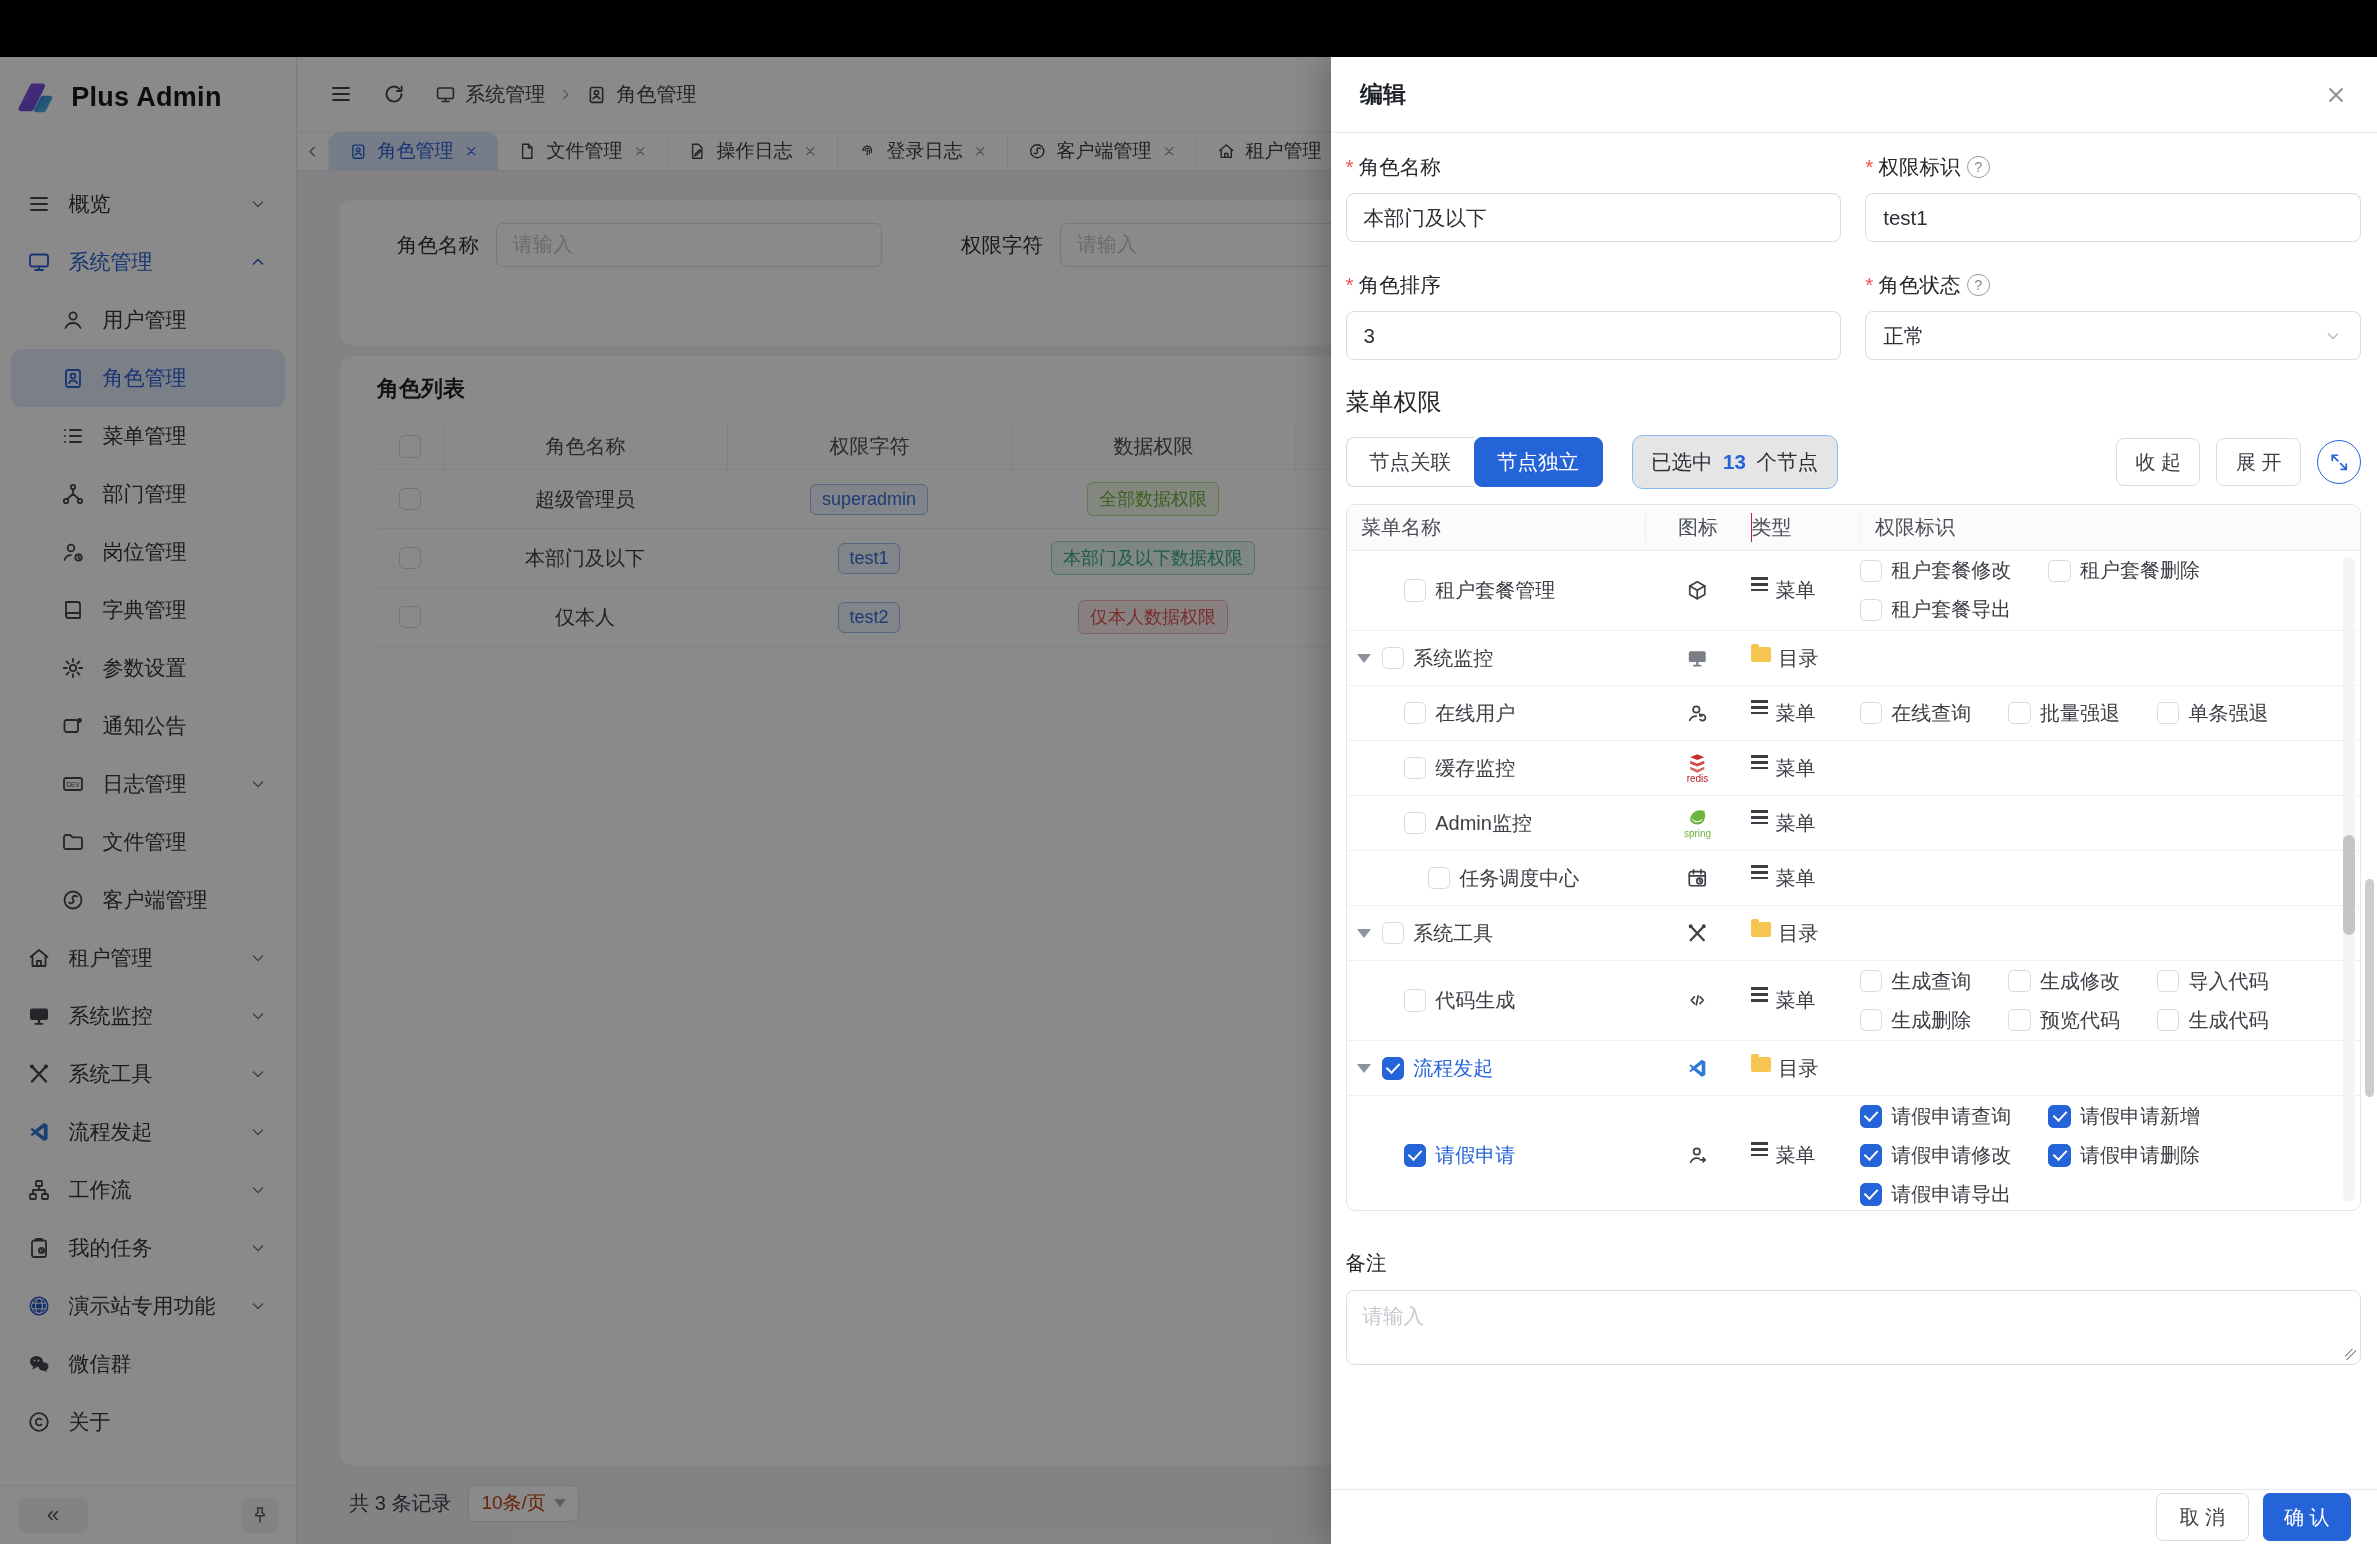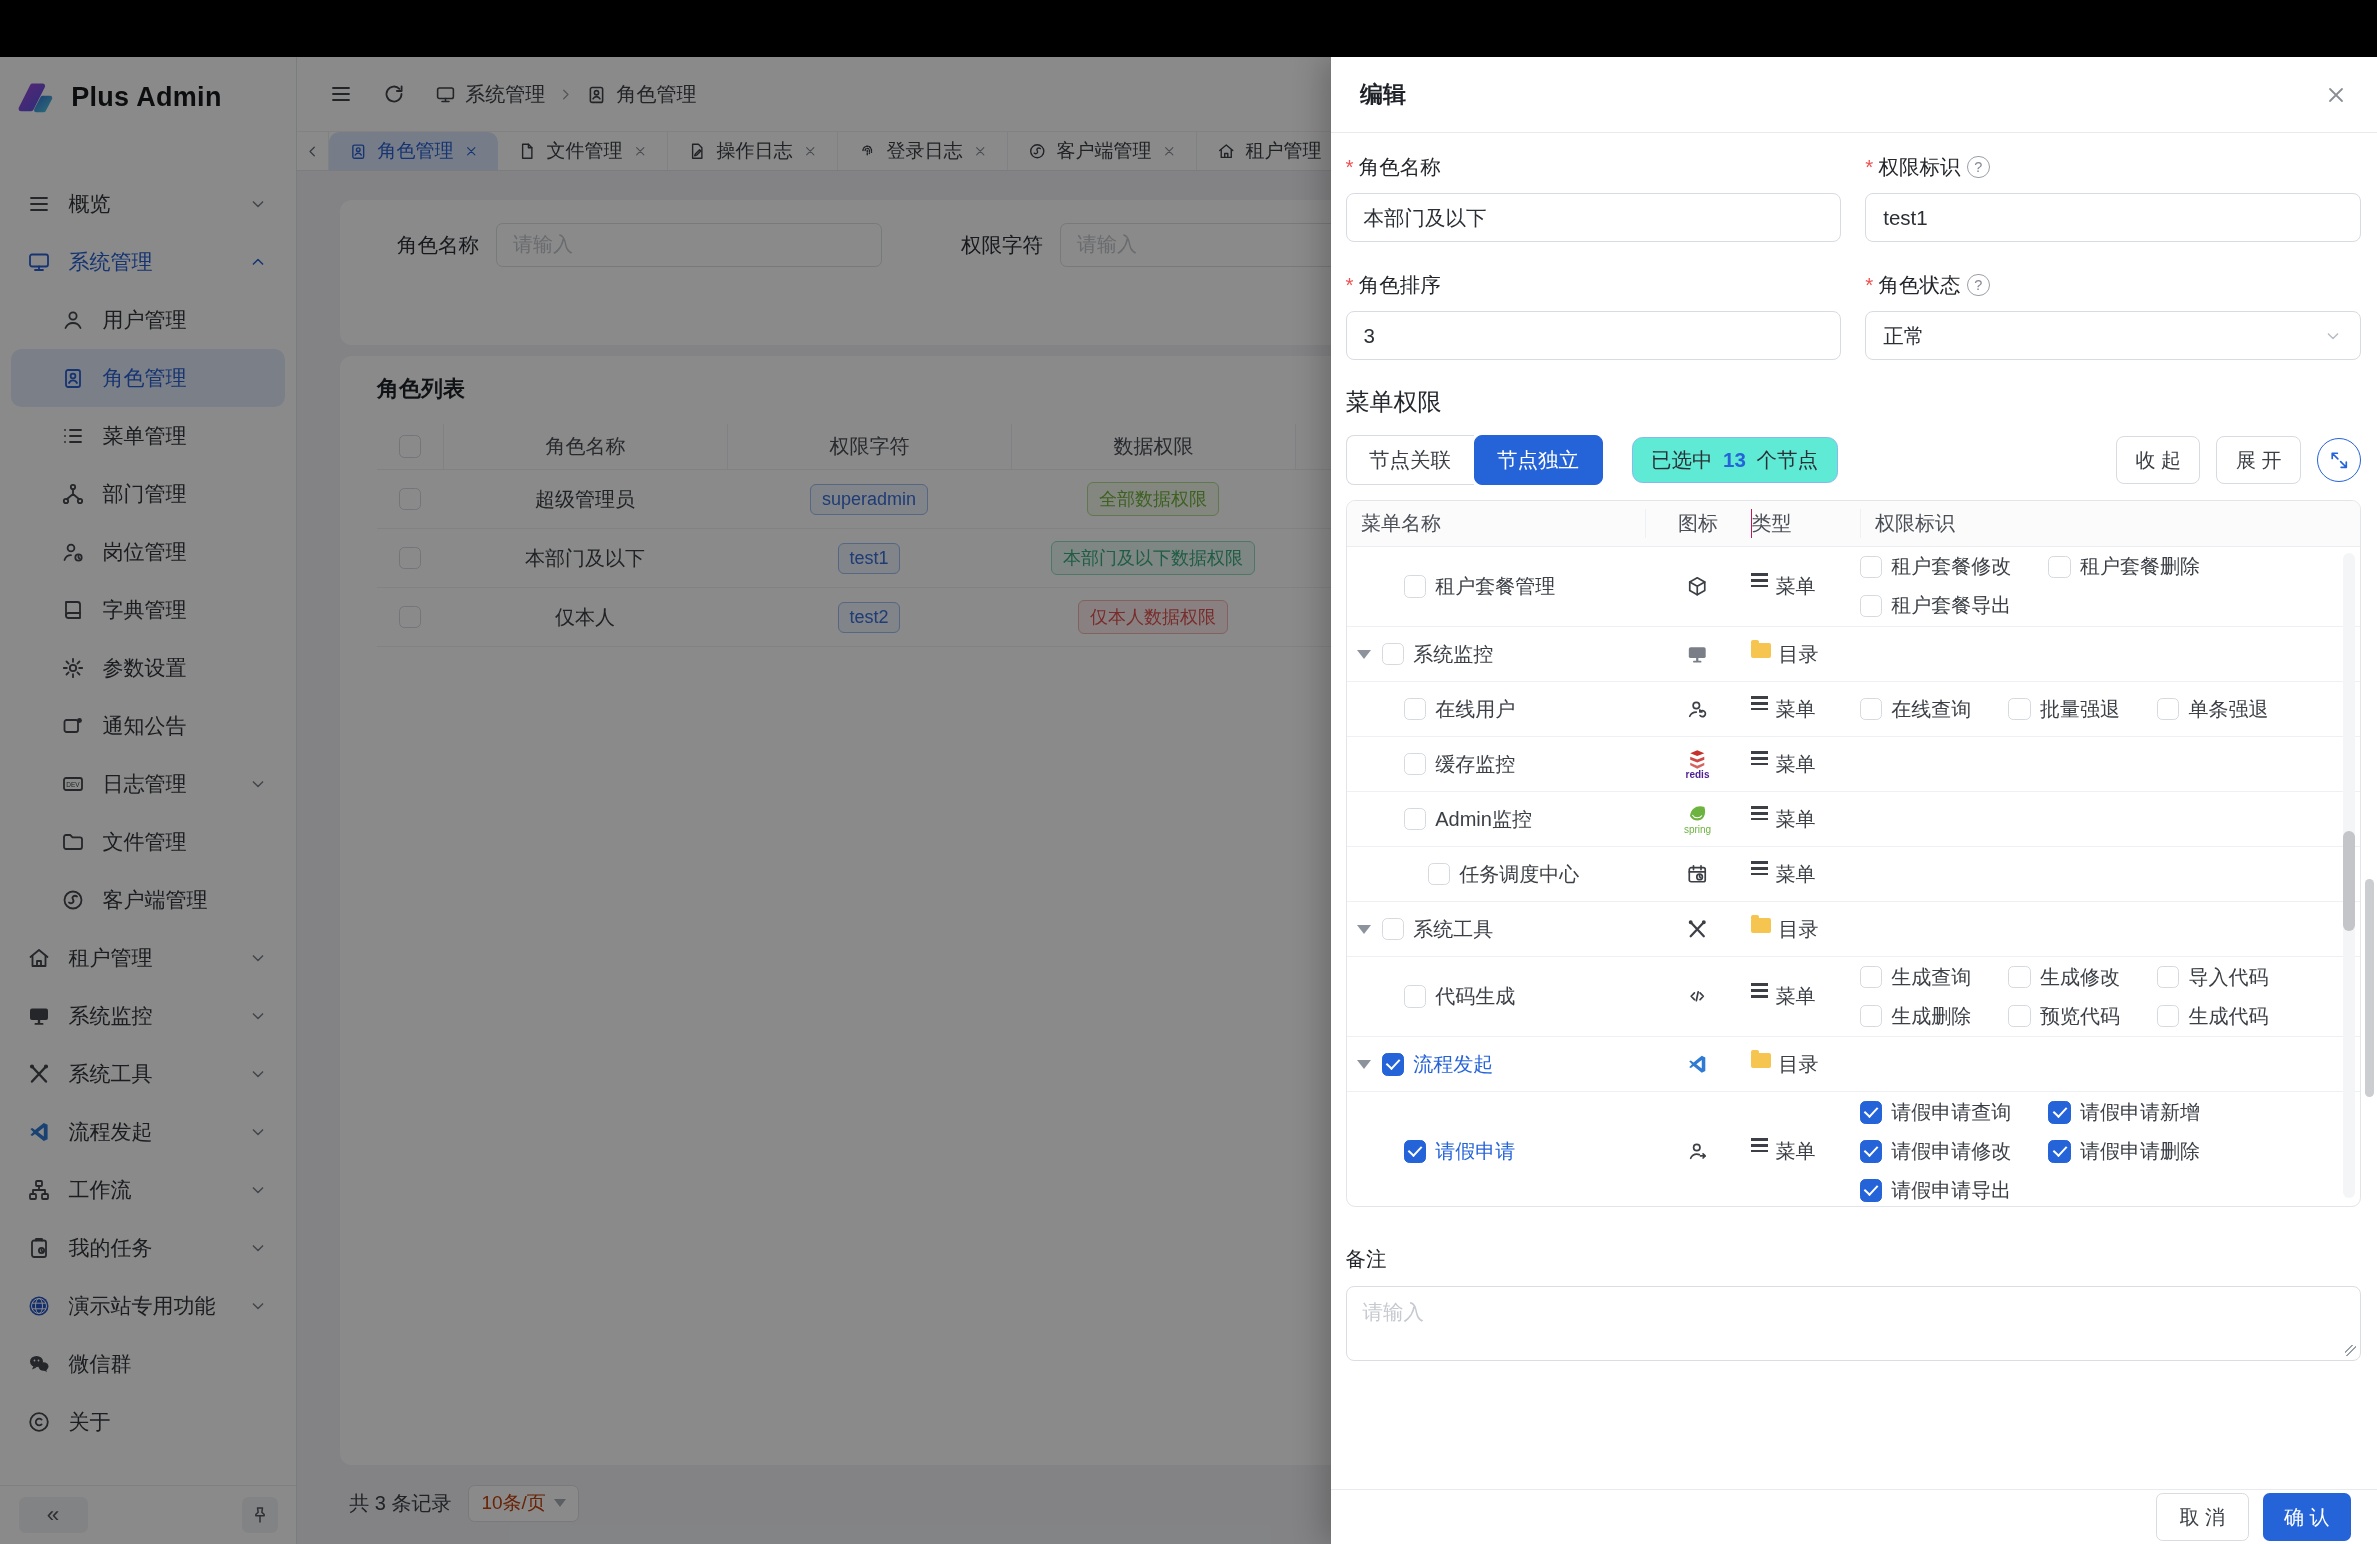--- a/index.html
+++ b/index.html
@@ -90,42 +90,42 @@
   .help{width:22.5px;height:22.5px;border:1.3px solid #9aa0a8;border-radius:50%;color:#868b93;font-size:14.5px;display:inline-flex;align-items:center;justify-content:center;}
   .inp{height:49px;border:1px solid #d8dbe1;border-radius:8px;background:#fff;display:flex;align-items:center;padding:0 17px;font-size:20.5px;color:#2b2f36;cursor:text;}
   .inp.select{justify-content:space-between;cursor:pointer;}
   .inp.select svg{width:20px;height:20px;color:#b9bdc4;}
   .mp-label{margin-top:26.4px;font-size:24px;color:#23262b;}
   .mp-controls{margin-top:17px;display:flex;align-items:center;}
   .seg{display:flex;}
   .seg-btn{height:50px;padding:0 22.5px;display:flex;align-items:center;border:1px solid #d8dbe1;background:#fff;font-size:20.5px;color:#3c4046;cursor:pointer;}
   .seg-btn:first-child{border-radius:8px 0 0 8px;border-right:none;}
   .seg-btn.on{background:#2563d9;border-color:#2563d9;color:#fff;border-radius:8px;}
-  .chip{margin-left:29px;height:46px;padding:0 18.5px;border:1.3px solid #86b9ef;background:#5eead4;border-radius:10.6px;display:flex;align-items:center;gap:10.6px;font-size:20.5px;color:#2b2f36;}
+  .chip{margin-left:29px;height:54px;padding:0 18.5px;border:1.3px solid #86b9ef;background:#e5e5e5;border-radius:10.6px;display:flex;align-items:center;gap:10.6px;font-size:20.5px;color:#2b2f36;}
   .chip b{color:#2563d9;font-weight:700;}
   .mp-right{margin-left:auto;display:flex;align-items:center;gap:16px;}
   .ghost-btn{height:48px;padding:0 18.5px;border:1px solid #d8dbe1;border-radius:8px;background:#fff;font-size:20px;color:#3c4046;cursor:pointer;white-space:nowrap;}
   .circle-btn{width:44px;height:44px;border-radius:50%;border:1.7px solid #2563d9;background:#fff;color:#2563d9;display:flex;align-items:center;justify-content:center;cursor:pointer;}
   .circle-btn svg{width:22.5px;height:22.5px;}
   .tree{margin-top:14.5px;border:1px solid #e2e4e9;border-radius:9.2px;height:707px;overflow:hidden;position:relative;}
   .tree-head{height:46px;display:flex;align-items:center;background:#fbfbfc;border-bottom:1px solid #ebedf0;color:#4a4e55;font-size:20px;}
   .th-name{flex:0 0 298px;padding-left:14.5px;}
   .th-icon{flex:0 0 106px;text-align:center;border-left:1px solid #eef0f3;height:29px;line-height:29px;}
   .th-type{flex:0 0 109px;text-align:left;border-left:1px solid #be185d;height:29px;line-height:29px;}
   .th-perm{flex:1;padding-left:14.5px;border-left:1px solid #eef0f3;height:29px;line-height:29px;}
   .tree-body{height:660px;overflow:hidden;}
   .t-row{display:flex;align-items:center;border-bottom:1px solid #eef0f3;min-height:55px;padding:6.6px 0;}
   .t-name{flex:0 0 298px;display:flex;align-items:center;gap:9.2px;}
   .t-name .tri{width:0;height:0;border-left:7.3px solid transparent;border-right:7.3px solid transparent;border-top:9.2px solid #8d939c;margin-right:1.3px;cursor:pointer;flex:none;}
   .t-label{font-size:20px;color:#3c4046;white-space:nowrap;}
   .t-label.hl{color:#2563d9;}
   .t-icon{flex:0 0 106px;display:flex;flex-direction:column;align-items:center;justify-content:center;color:#3c4046;}
   .t-icon svg{width:22.5px;height:22.5px;}
   .t-icon .cap{font-size:10px;margin-top:-1.3px;}
-  .t-icon.c-redis{color:#4c1d95;font-weight:bold;}
+  .t-icon.c-redis{color:#b91c1c;}
   .t-icon.c-spring{color:#6db33f;}
   .t-icon.c-gray{color:#7a7f87;}
   .t-type{flex:0 0 109px;display:flex;align-items:flex-start;gap:8px;font-size:20px;color:#3c4046;}
   .ham{width:17px;height:14.5px;flex:none;background:linear-gradient(#3c4046 0 2.6px,transparent 2.6px 6px,#3c4046 6px 8.6px,transparent 8.6px 12px,#3c4046 12px 14.5px);}
   .fold{width:20px;height:15px;flex:none;background:#f6c550;border-radius:2px;position:relative;margin-top:2.6px;}
   .fold::before{content:"";position:absolute;top:-3.3px;left:0;width:8.6px;height:4px;background:#f6c550;border-radius:2px 2px 0 0;}
   .t-perms{flex:1;display:flex;flex-wrap:wrap;column-gap:37px;row-gap:12px;align-items:center;padding-right:46px;}
   .perm{display:flex;align-items:center;gap:9.2px;font-size:20px;color:#3c4046;white-space:nowrap;}
   .tree-track{position:absolute;right:5.3px;top:52px;bottom:8px;width:12px;background:#f4f5f6;border-radius:6px;}
   .tree-thumb{position:absolute;right:5.3px;top:330px;height:100px;width:12px;background:#c3c5c9;border-radius:6px;cursor:pointer;}

